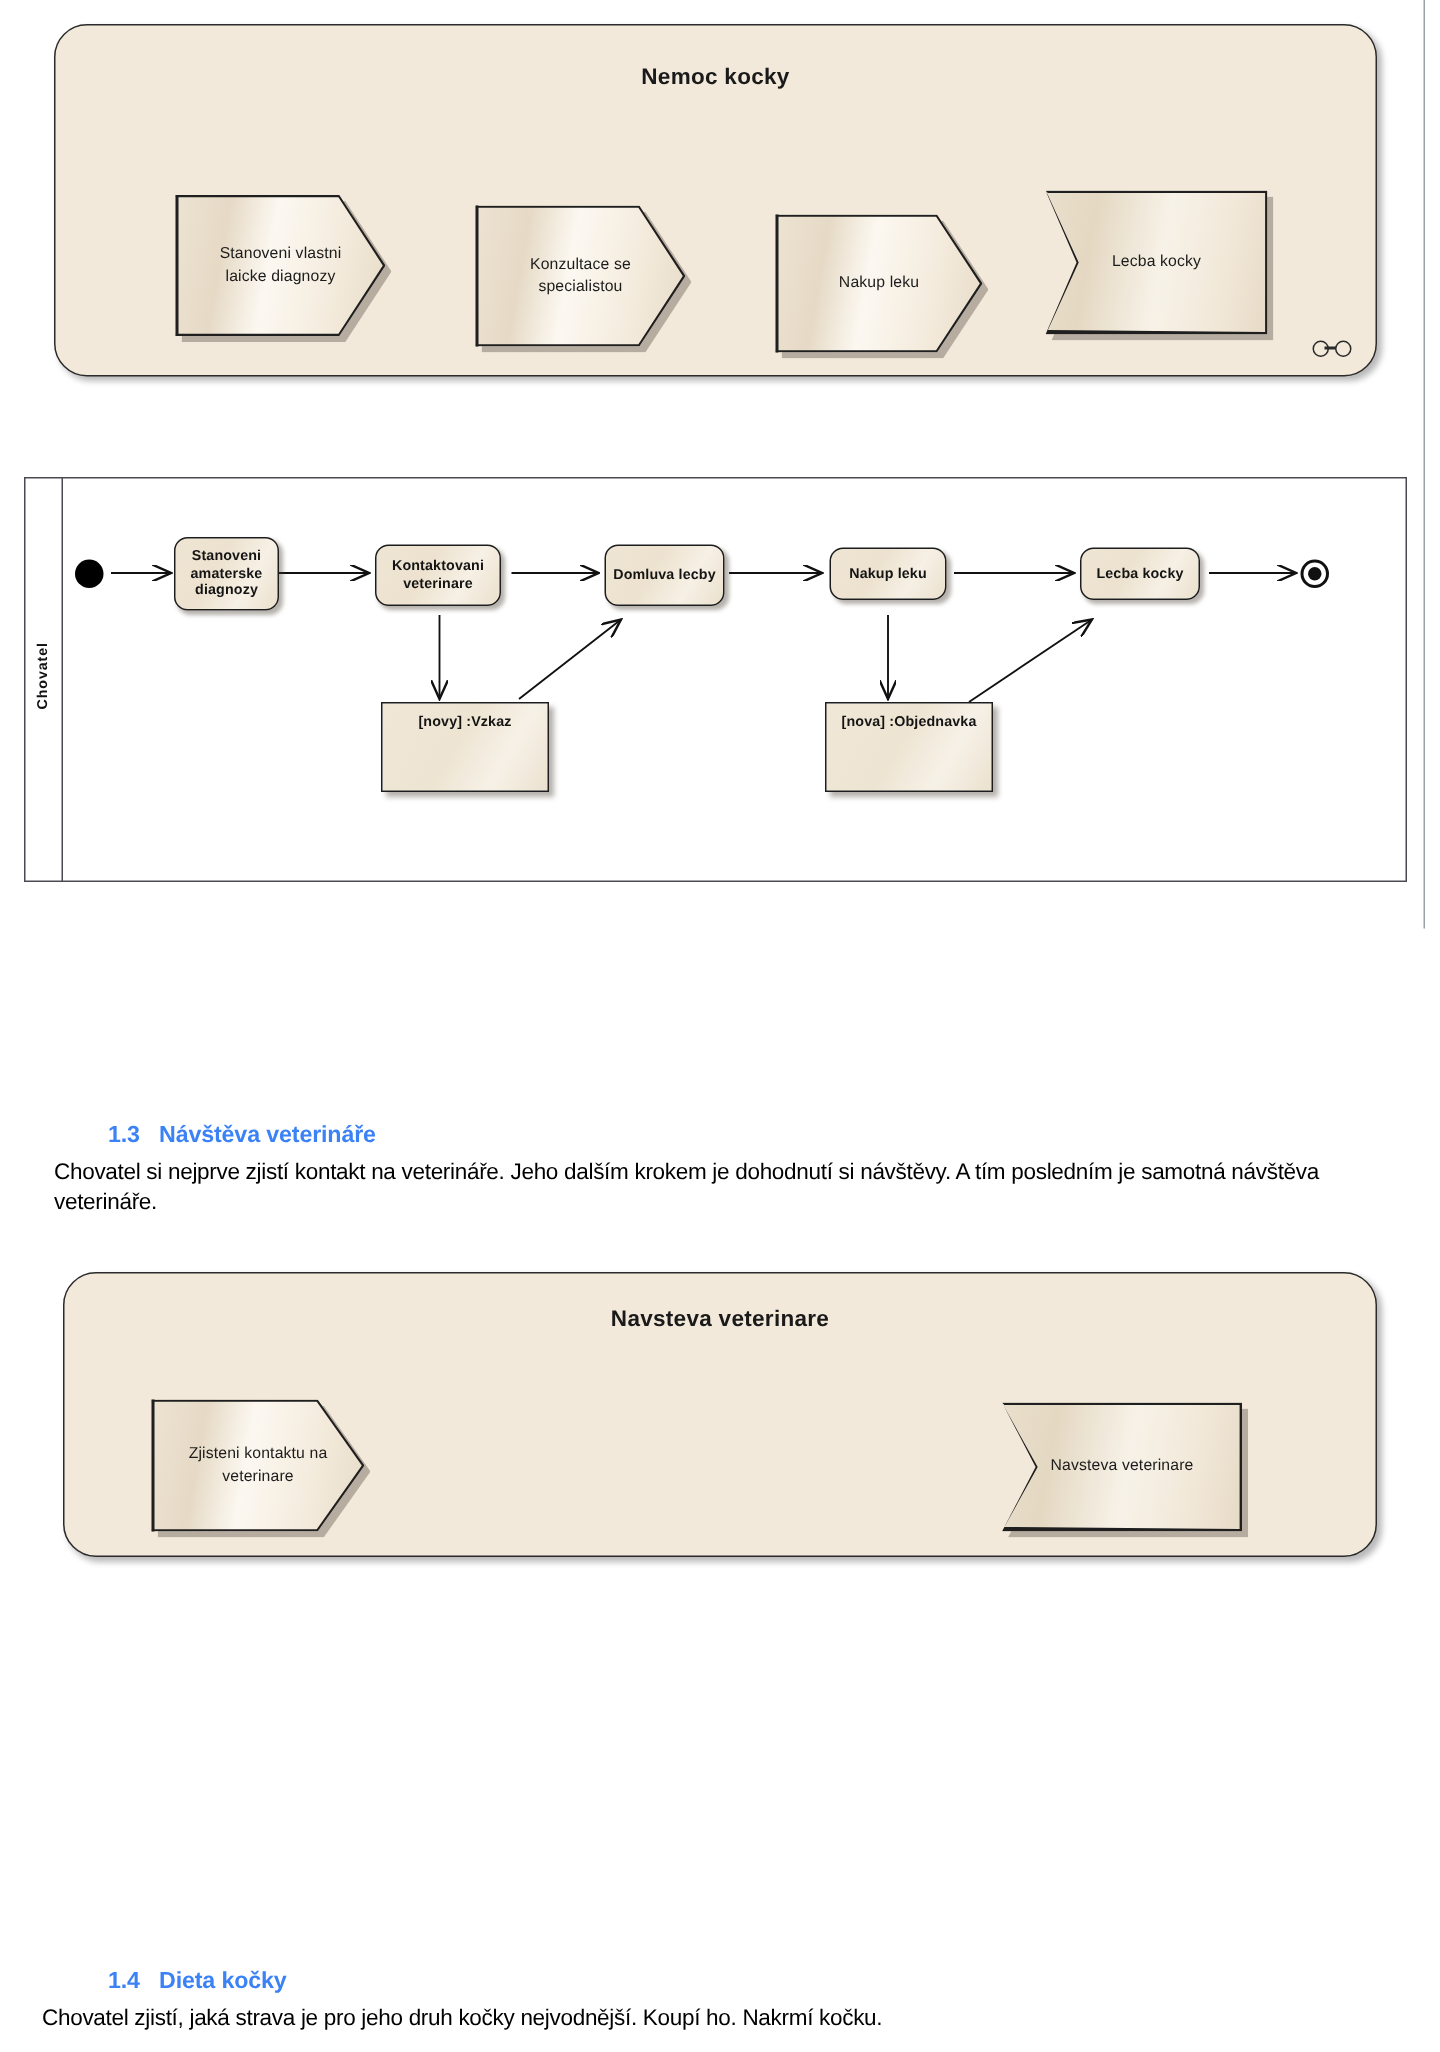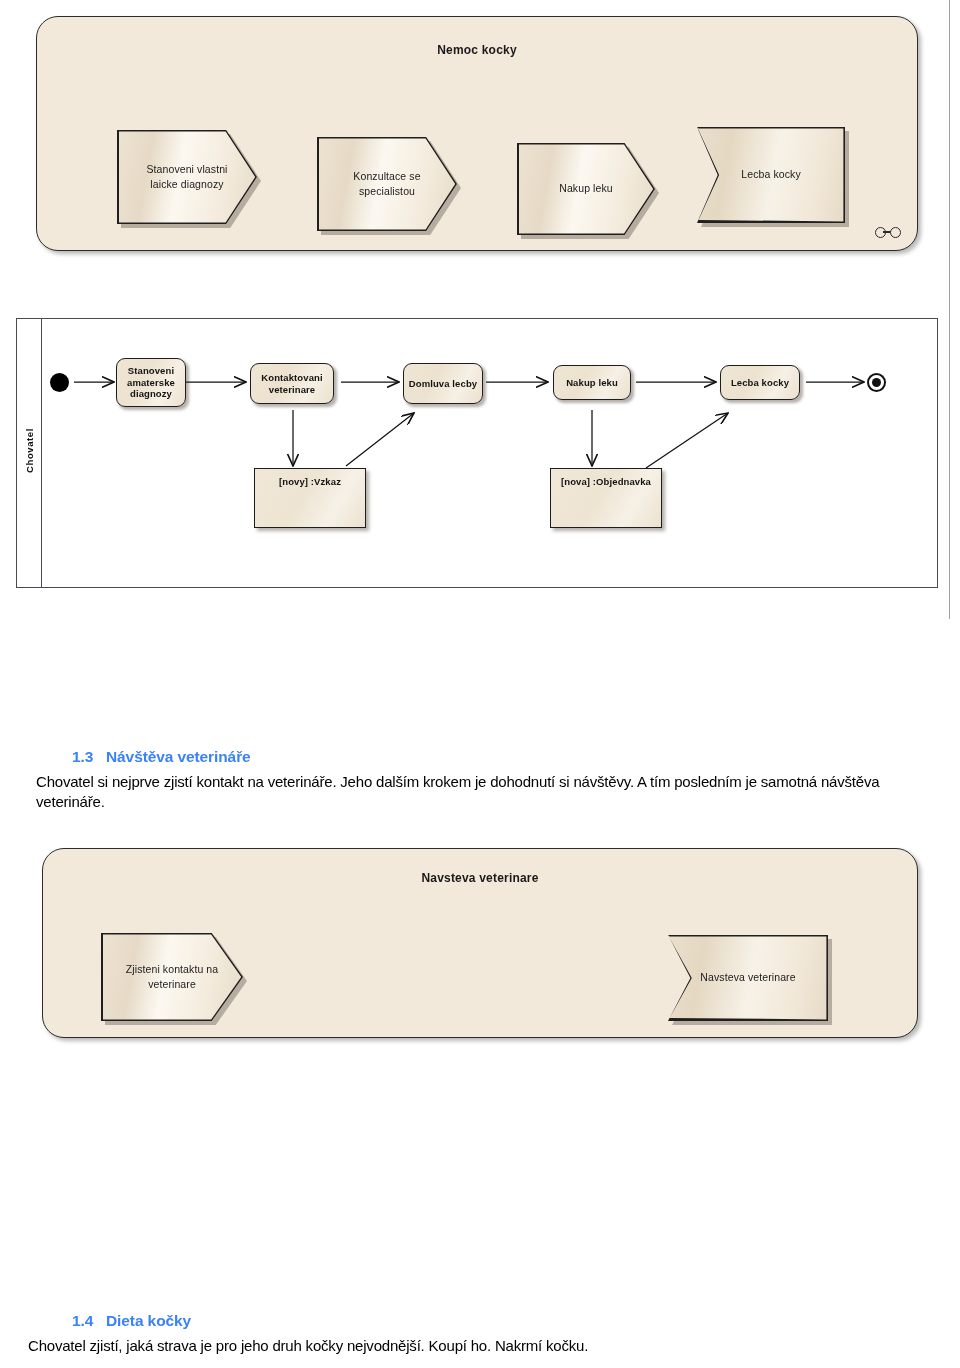--- a/index.html
+++ b/index.html
@@ -18,21 +18,21 @@
     background:#F2E9DB;
     border:1.5px solid #2b2b2b;
     border-radius:22px;
     box-shadow:3px 3px 4px rgba(0,0,0,.28);
     box-sizing:border-box;
   }
   .uc-title{
     position:absolute;
     left:0;right:0;
     text-align:center;
-    font-size:12px;
+    font-size:15px;
     font-weight:bold;
     letter-spacing:.2px;
     color:#1a1a1a;
   }
 
   
   .shape{
     position:absolute;
     box-sizing:border-box;
     display:flex;

